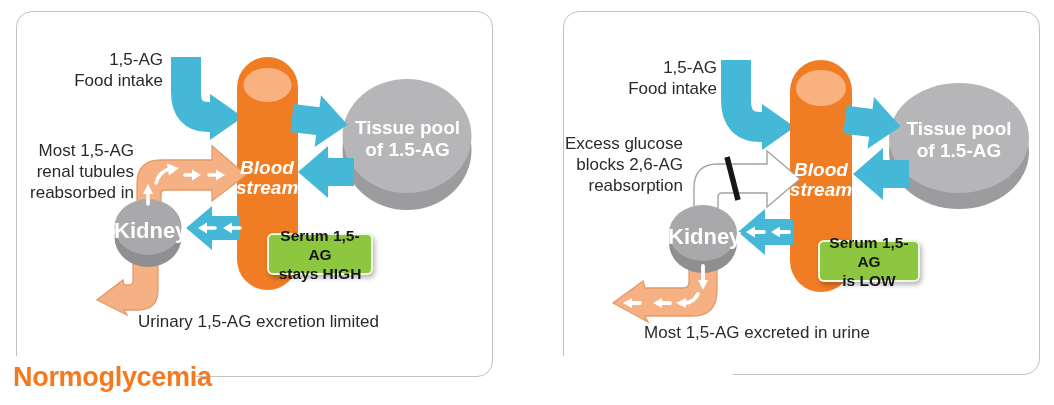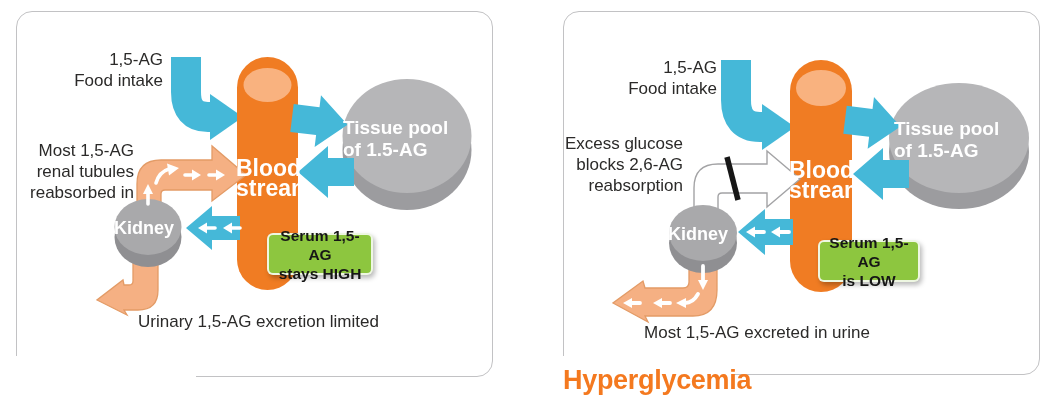--- a/index.html
+++ b/index.html
@@ -11,24 +11,24 @@
   .frame{position:absolute;border:1.6px solid #c2c2c4;border-radius:16px;background:transparent;z-index:0;}
   .p0 .frame{left:16px;top:11px;width:475px;height:364px;}
   .p1 .frame{left:36px;top:11px;width:475px;height:362px;}
   .mask{position:absolute;background:#fff;z-index:1;}
   .p0 .mask{left:0;top:356px;width:196px;height:42px;}
   .p1 .mask{left:20px;top:356px;width:186px;height:42px;}
   svg.art{position:absolute;left:0;top:0;z-index:2;}
   .label{position:absolute;z-index:3;font-size:17px;line-height:21px;color:#2b2a29;}
   .r{text-align:right;}
   .c{text-align:center;}
-  .wlabel{position:absolute;z-index:3;color:#fff;font-weight:700;}
-  .bs{font-size:23px;line-height:20px;}
+  .wlabel{position:absolute;z-index:3;color:#fff;font-weight:700;text-align:center;}
+  .bs{font-size:19px;line-height:20px;font-style:italic;}
   .tp{font-size:19px;line-height:22px;}
-  .kd{font-size:18px;}
+  .kd{font-size:22px;}
   .badge{position:absolute;z-index:4;background:#8dc63f;border:2px solid rgba(255,255,255,.85);
          border-radius:6px;box-shadow:2px 3px 5px rgba(0,0,0,.28);
          display:flex;flex-direction:column;justify-content:center;
          font-weight:700;font-size:15.5px;line-height:19px;color:#161616;text-align:center;}
   .title{position:absolute;z-index:5;font-size:27px;font-weight:700;color:#f4791f;letter-spacing:-.3px;}
   .line{display:block;}
 </style>
 </head>
 <body>
 
@@ -102,20 +102,21 @@
 
     <div class="wlabel kd" style="left:114px;top:218px;width:68px;">Kidney</div>
 
     <div class="badge" style="left:267px;top:233px;width:102px;height:38px;">
       <span class="line">Serum 1,5-AG</span>
       <span class="line">stays HIGH</span>
     </div>
 
     <div class="label c" style="left:126px;top:311px;width:265px;">Urinary 1,5-AG excretion limited</div>
 
+    <div class="title" style="left:13px;top:362px;">Normoglycemia</div>
   </section>
 
   <section class="panel p1">
     <div class="frame"></div>
     <div class="mask"></div>
 
     <svg class="art" width="527" height="405" viewBox="0 0 527 405">
 
       <path d="M209 60 L209 100 Q209 127 233 127 L235 127" stroke="#45b8d8" stroke-width="30" fill="none"></path>
       <polygon points="235,104 268,127 235,150" fill="#45b8d8"></polygon>
@@ -180,16 +181,15 @@
 
     <div class="wlabel kd" style="left:141px;top:224px;width:70px;">Kidney</div>
 
     <div class="badge" style="left:291px;top:240px;width:98px;height:38px;">
       <span class="line">Serum 1,5-AG</span>
       <span class="line">is LOW</span>
     </div>
 
     <div class="label c" style="left:95px;top:322px;width:270px;">Most 1,5-AG excreted in urine</div>
 
-    <div class="title" style="left:36px;top:365px;">Hyperglycemia</div>
   </section>
 
 </div>
 
 </body></html>

